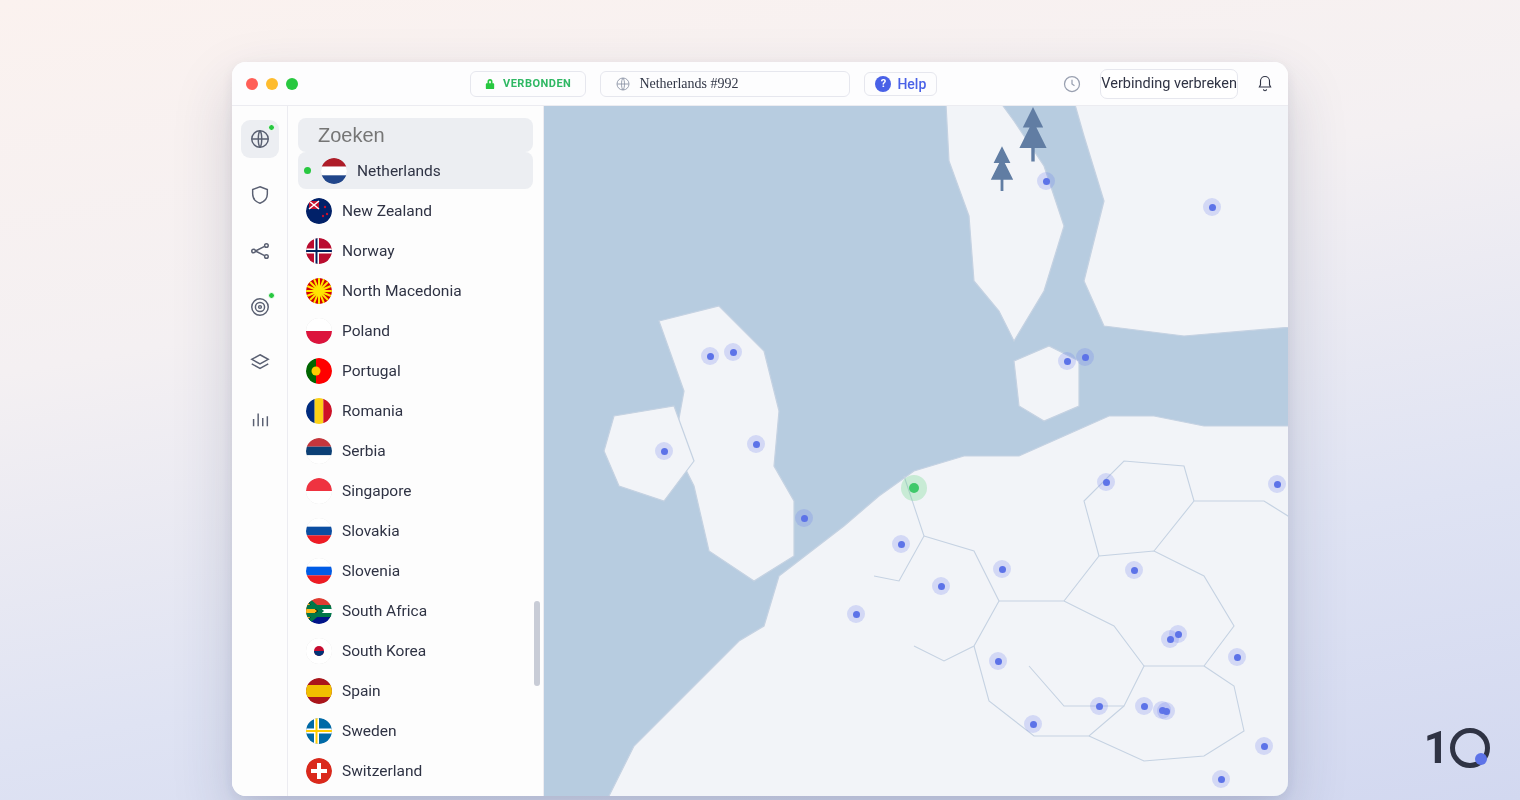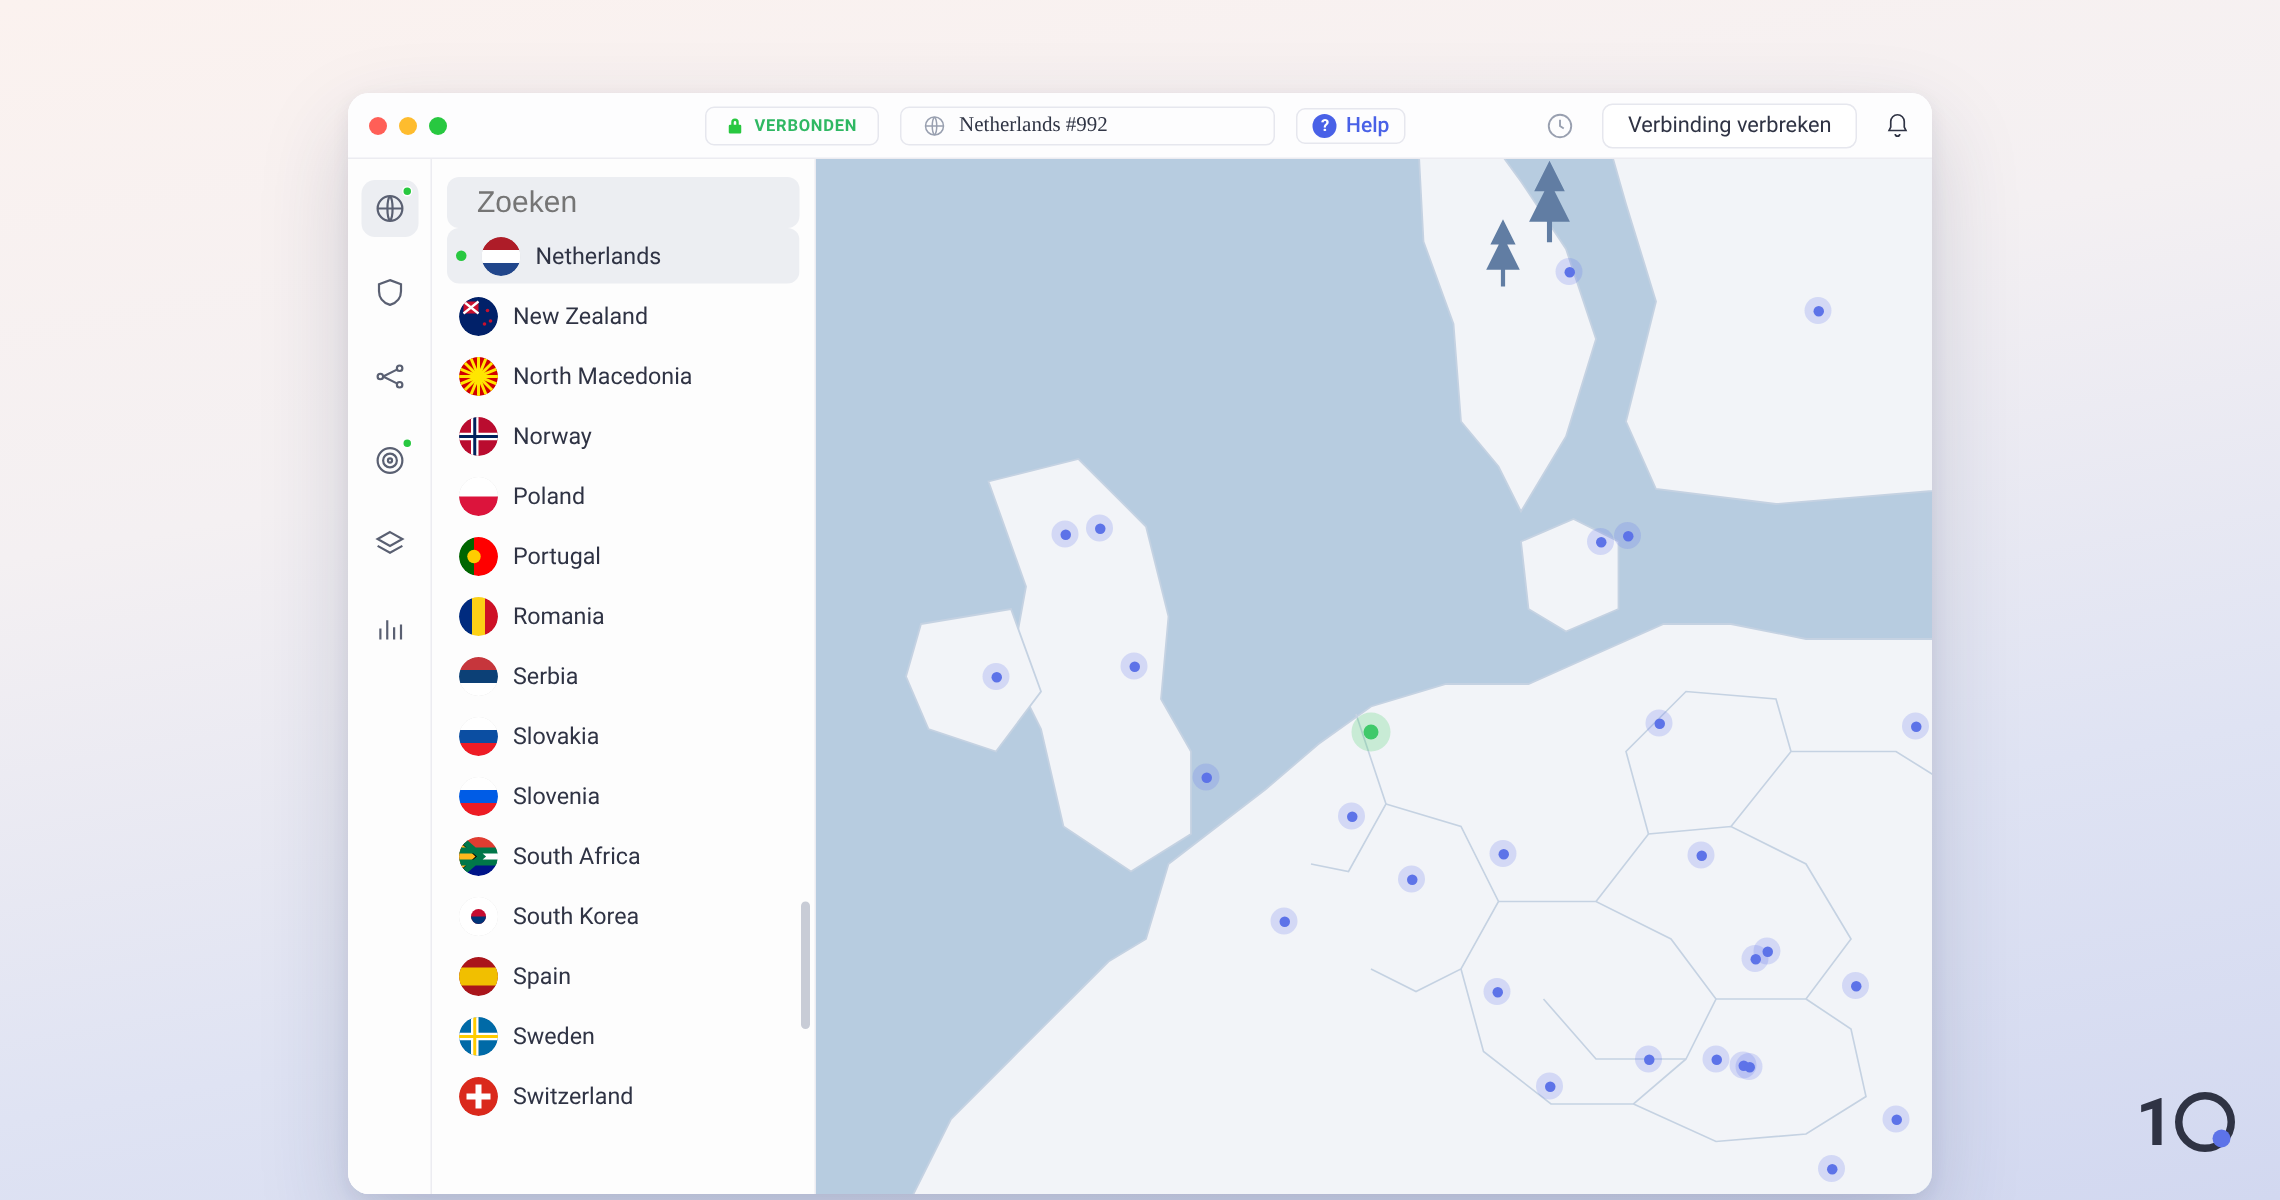--- a/index.html
+++ b/index.html
@@ -50,21 +50,21 @@
   }
   .globe-ico{width:16px;height:16px;stroke:#99a0b0;fill:none;stroke-width:1.5}
   .help-pill{
     display:flex;align-items:center;gap:6px;font-size:14px;color:#4961e7;font-weight:500;
     border:1px solid #e6e7ee;border-radius:6px;padding:3px 10px;margin-left:6px;
   }
   .qmark{width:16px;height:16px;border-radius:50%;background:#4961e7;color:#fff;font-size:11px;font-weight:700;display:flex;align-items:center;justify-content:center}
   .right-controls{margin-left:auto;display:flex;align-items:center;gap:18px}
   .shieldish{width:20px;height:20px;stroke:#99a0b0;fill:none;stroke-width:1.5}
   .disconnect-btn{
-    height:30px;padding:0 16px;border:1px solid #e6e7ee;border-radius:7px;
+    height:30px;padding:0 0;border:1px solid #e6e7ee;border-radius:7px;
     background:#fff;font-size:14.5px;color:#2f3344;display:flex;align-items:center;cursor:pointer;
   }
   .bell{width:18px;height:18px;stroke:#2f3344;fill:none;stroke-width:1.5}
 
   
   .body{flex:1;display:flex;min-height:0}
   .iconbar{
     width:56px;border-right:1px solid #ececf1;display:flex;flex-direction:column;align-items:center;
     padding-top:14px;gap:18px;background:#fdfdfd;
   }
@@ -231,20 +231,37 @@
                   <rect width="26" height="26" fill="#012169"></rect>
                   <path d="M3 3h10v8H3z" fill="#c8102e"></path>
                   <path d="M3 3l10 8M13 3L3 11" stroke="#fff" stroke-width="1.5"></path>
                   <circle cx="19" cy="9" r="1.2" fill="#c8102e"></circle>
                   <circle cx="17" cy="18" r="1.2" fill="#c8102e"></circle>
                   <circle cx="21" cy="16" r="1.2" fill="#c8102e"></circle>
                 </g>
               </svg>
             </span>
             <span>New Zealand</span>
+          </div>
+          <div class="row">
+            <span>
+              <svg class="flag" viewBox="0 0 26 26">
+                <clipPath id="cp">
+                  <circle cx="13" cy="13" r="13"></circle>
+                </clipPath>
+                <g clip-path="url(#cp)">
+                  <rect width="26" height="26" fill="#BA0C2F"></rect>
+                  <rect x="8" width="5" height="26" fill="#FFFFFF"></rect>
+                  <rect y="10.5" width="26" height="5" fill="#FFFFFF"></rect>
+                  <rect x="9.5" width="2" height="26" fill="#00205B"></rect>
+                  <rect y="12" width="26" height="2" fill="#00205B"></rect>
+                </g>
+              </svg>
+            </span>
+            <span>Norway</span>
           </div>
           <div class="row">
             <span>
               <svg class="flag" viewBox="0 0 26 26">
                 <clipPath id="cp">
                   <circle cx="13" cy="13" r="13"></circle>
                 </clipPath>
                 <g clip-path="url(#cp)">
                   <rect width="26" height="26" fill="#D20000"></rect>
                   <circle cx="13" cy="13" r="4" fill="#FFE600"></circle>
@@ -261,37 +278,20 @@
             </span>
             <span>North Macedonia</span>
           </div>
           <div class="row">
             <span>
               <svg class="flag" viewBox="0 0 26 26">
                 <clipPath id="cp">
                   <circle cx="13" cy="13" r="13"></circle>
                 </clipPath>
                 <g clip-path="url(#cp)">
-                  <rect width="26" height="26" fill="#BA0C2F"></rect>
-                  <rect x="8" width="5" height="26" fill="#FFFFFF"></rect>
-                  <rect y="10.5" width="26" height="5" fill="#FFFFFF"></rect>
-                  <rect x="9.5" width="2" height="26" fill="#00205B"></rect>
-                  <rect y="12" width="26" height="2" fill="#00205B"></rect>
-                </g>
-              </svg>
-            </span>
-            <span>Norway</span>
-          </div>
-          <div class="row">
-            <span>
-              <svg class="flag" viewBox="0 0 26 26">
-                <clipPath id="cp">
-                  <circle cx="13" cy="13" r="13"></circle>
-                </clipPath>
-                <g clip-path="url(#cp)">
                   <rect width="26" height="13" fill="#FFFFFF"></rect>
                   <rect y="13" width="26" height="13" fill="#DC143C"></rect>
                 </g>
               </svg>
             </span>
             <span>Poland</span>
           </div>
           <div class="row">
             <span>
               <svg class="flag" viewBox="0 0 26 26">
@@ -329,20 +329,34 @@
                   <circle cx="13" cy="13" r="13"></circle>
                 </clipPath>
                 <g clip-path="url(#cp)">
                   <rect width="26" height="8.67" fill="#C6363C"></rect>
                   <rect y="8.67" width="26" height="8.67" fill="#0C4076"></rect>
                   <rect y="17.33" width="26" height="8.67" fill="#FFFFFF"></rect>
                 </g>
               </svg>
             </span>
             <span>Serbia</span>
+          </div>
+          <div class="row">
+            <span>
+              <svg class="flag" viewBox="0 0 26 26">
+                <clipPath id="cp">
+                  <circle cx="13" cy="13" r="13"></circle>
+                </clipPath>
+                <g clip-path="url(#cp)">
+                  <rect width="26" height="13" fill="#EF3340"></rect>
+                  <rect y="13" width="26" height="13" fill="#FFFFFF"></rect>
+                </g>
+              </svg>
+            </span>
+            <span>Singapore</span>
           </div>
           <div class="row">
             <span>
               <svg class="flag" viewBox="0 0 26 26">
                 <clipPath id="cp">
                   <circle cx="13" cy="13" r="13"></circle>
                 </clipPath>
                 <g clip-path="url(#cp)">
                   <rect width="26" height="8.67" fill="#FFFFFF"></rect>
                   <rect y="8.67" width="26" height="8.67" fill="#0B4EA2"></rect>

